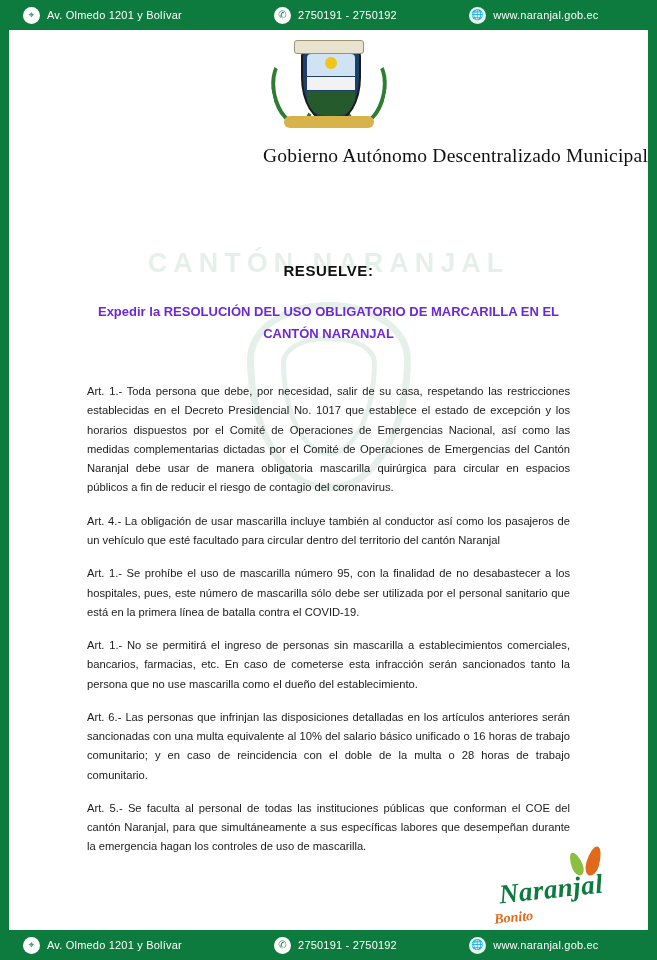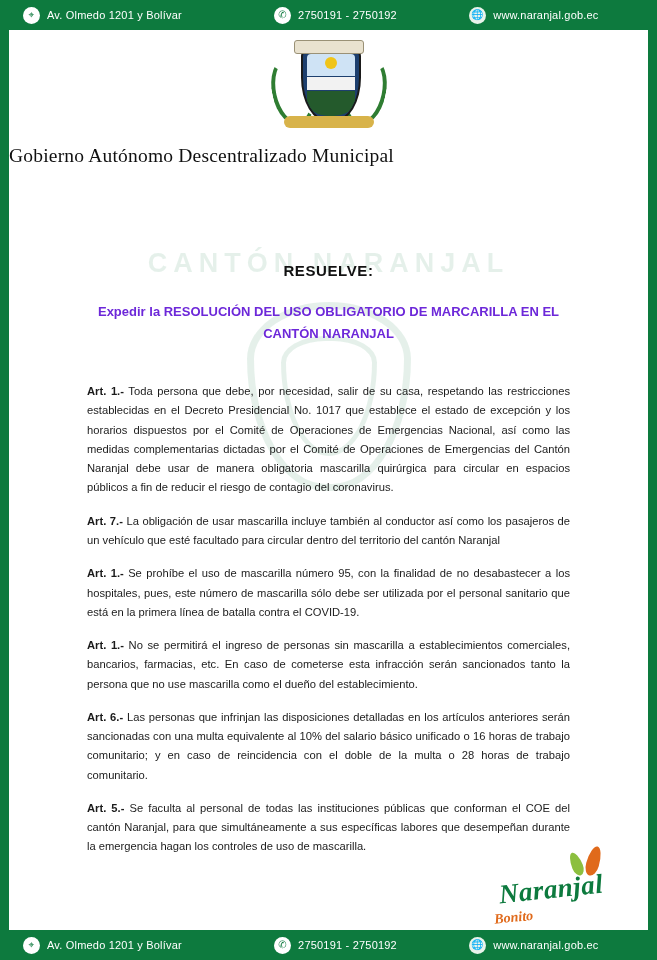--- a/index.html
+++ b/index.html
@@ -182,21 +182,21 @@
     position: absolute; bottom: 0; left: 14px; right: 14px; height: 12px;
     background: #d8b34a; border-radius: 6px;
   }
   .crest .scroll {
     position: absolute; top: -2px; left: 24px; right: 24px; height: 12px;
     background: #e9e2cf; border: 1px solid #9a9176; border-radius: 3px;
   }
 
   h1.org {
     margin: 14px 0 0 0;
-    text-align: left;
+    text-align: right;
     font-family: "Liberation Serif", serif;
     font-size: 19.5px;
     font-weight: normal;
     color: #101010;
     line-height: 1.45;
     letter-spacing: .2px;
   }
   h1.org .l2 { display: block; }
 
   .resuelve {
@@ -221,21 +221,21 @@
   .articles {
     margin: 38px 78px 0 78px;
   }
   .art {
     font-size: 11.2px;
     line-height: 1.72;
     text-align: justify;
     color: #1b1b1b;
     margin-bottom: 14px;
   }
-  .art .lbl { font-weight: bold; margin-top: 28px; }
+  .art .lbl { font-weight: normal; margin-top: 28px; }
 
   
   .brand {
     position: absolute;
     right: 22px;
     bottom: 34px;
     width: 150px;
     height: 64px;
     z-index: 3;
     text-align: center;
@@ -338,21 +338,21 @@
 
       <div class="resuelve">RESUELVE:</div>
 
       <h2 class="title">
         <span>Expedir la RESOLUCIÓN DEL USO OBLIGATORIO DE MARCARILLA EN EL</span>
         <span class="l2">CANTÓN NARANJAL</span>
       </h2>
 
       <div class="articles">
         <p class="art"><span class="lbl">Art. 1.-</span><span> Toda persona que debe, por necesidad, salir de su casa, respetando las restricciones establecidas en el Decreto Presidencial No. 1017 que establece el estado de excepción y los horarios dispuestos por el Comité de Operaciones de Emergencias Nacional, así como las medidas complementarias dictadas por el Comité de Operaciones de Emergencias del Cantón Naranjal debe usar de manera obligatoria mascarilla quirúrgica para circular en espacios públicos a fin de reducir el riesgo de contagio del coronavirus.</span></p>
-        <p class="art"><span class="lbl">Art. 7.-</span><span> La obligación de usar mascarilla incluye también al conductor así como los pasajeros de un vehículo que esté facultado para circular dentro del territorio del cantón Naranjal</span></p>
+        <p class="art"><span class="lbl">Art. 4.-</span><span> La obligación de usar mascarilla incluye también al conductor así como los pasajeros de un vehículo que esté facultado para circular dentro del territorio del cantón Naranjal</span></p>
         <p class="art"><span class="lbl">Art. 1.-</span><span> Se prohíbe el uso de mascarilla número 95, con la finalidad de no desabastecer a los hospitales, pues, este número de mascarilla sólo debe ser utilizada por el personal sanitario que está en la primera línea de batalla contra el COVID-19.</span></p>
         <p class="art"><span class="lbl">Art. 1.-</span><span>  No se permitirá el ingreso de personas sin mascarilla a establecimientos comerciales, bancarios, farmacias, etc. En caso de cometerse esta infracción serán sancionados tanto la persona que no use mascarilla como el dueño del establecimiento.</span></p>
         <p class="art"><span class="lbl">Art. 6.-</span><span> Las personas que infrinjan las disposiciones detalladas en los artículos anteriores serán sancionadas con una multa equivalente al 10% del salario básico unificado o 16 horas de trabajo comunitario; y en caso de reincidencia con el doble de la multa o 28 horas de trabajo comunitario.</span></p>
         <p class="art"><span class="lbl">Art. 5.-</span><span> Se faculta al personal de todas las instituciones públicas que conforman el COE del cantón Naranjal, para que simultáneamente a sus específicas labores que desempeñan durante la emergencia hagan los controles de uso de mascarilla.</span></p>
 
       </div>
 
     </div>
   </div>
 

